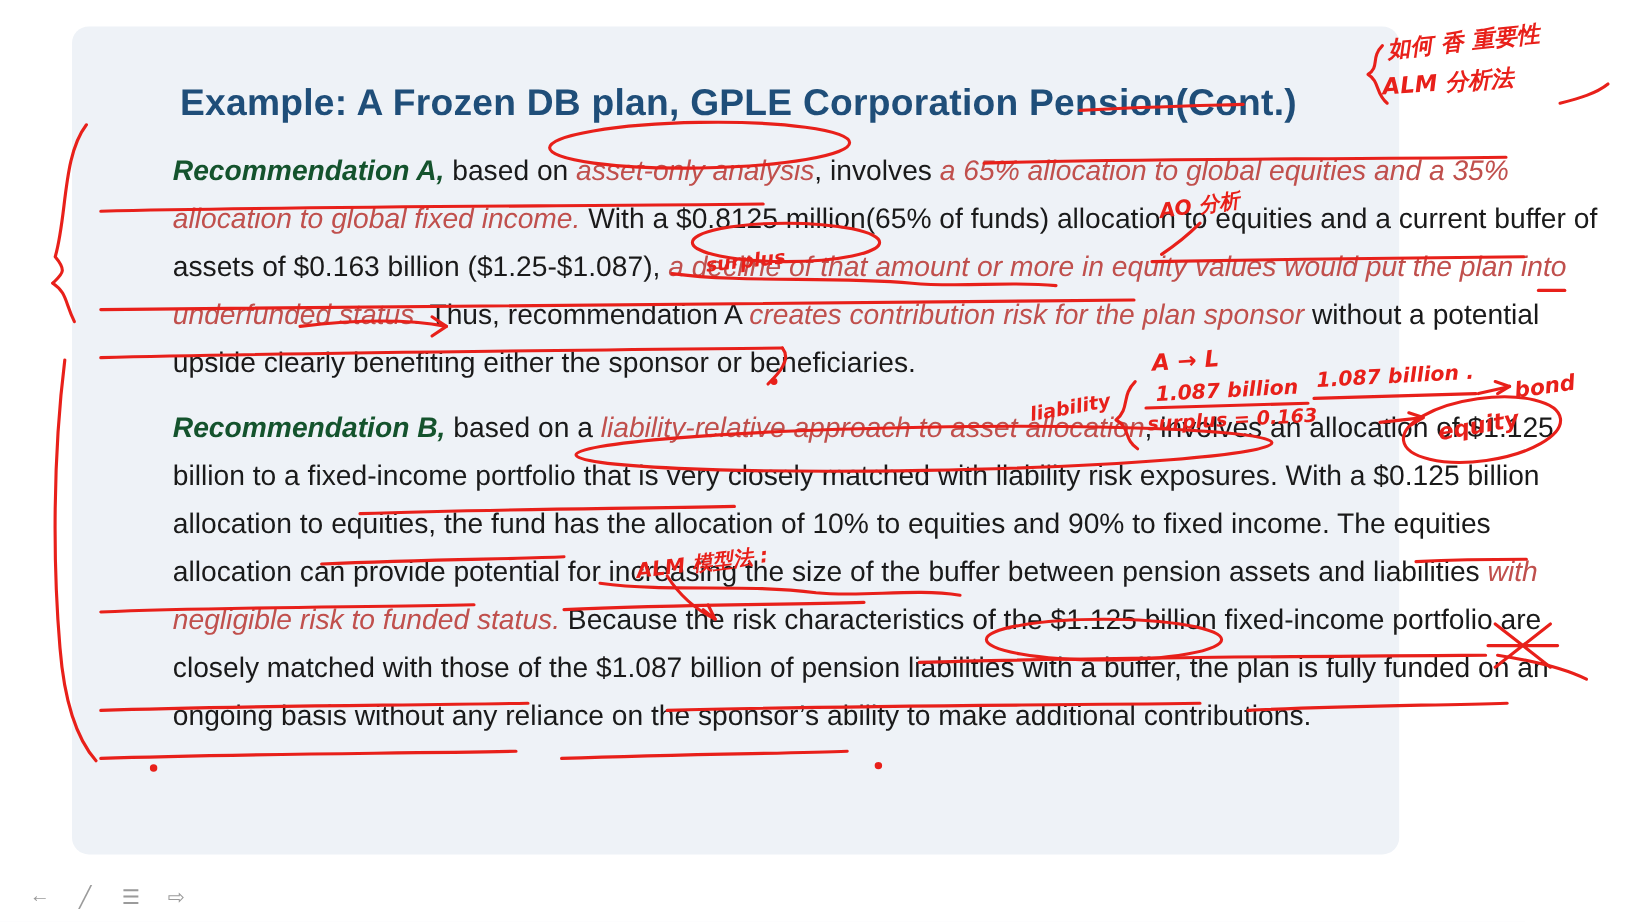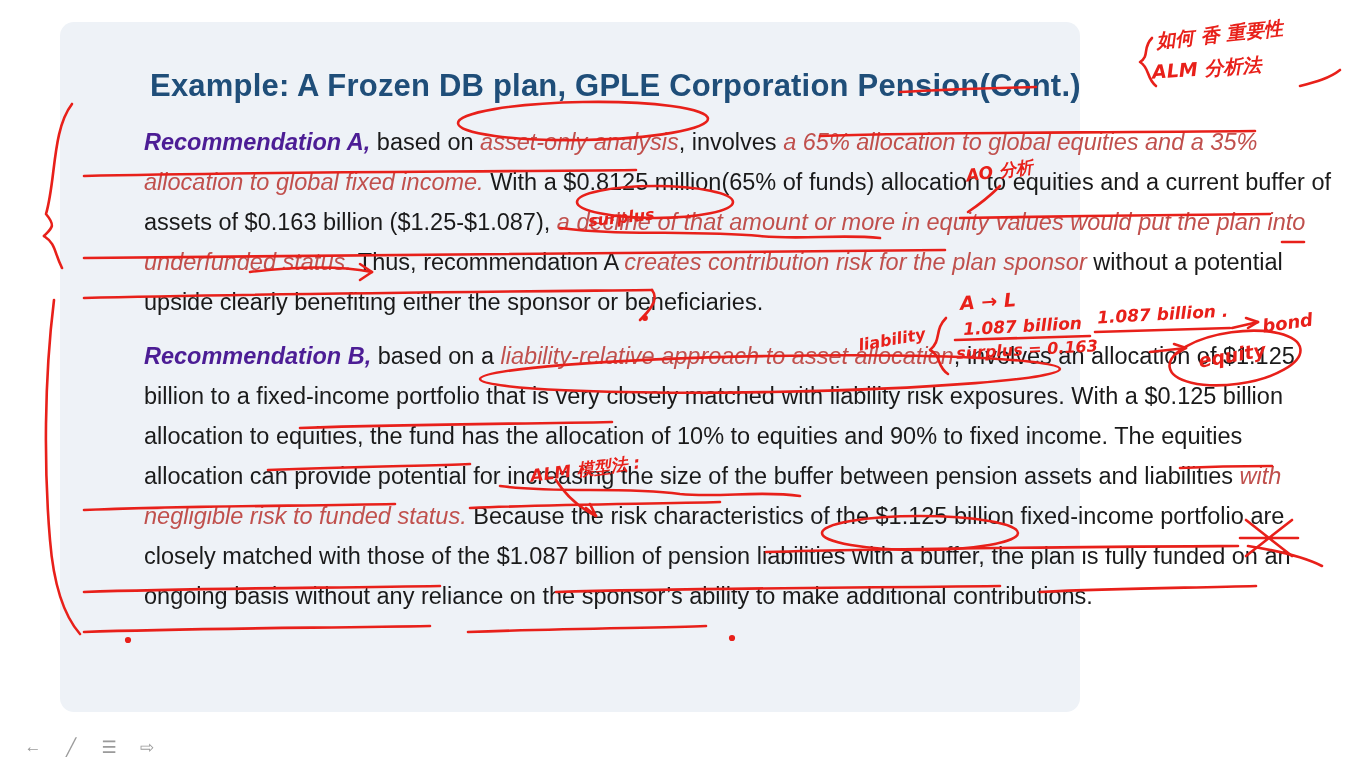--- a/index.html
+++ b/index.html
@@ -12,21 +12,21 @@
     width: 1366px;
     height: 768px;
     overflow: hidden;
     background: #ffffff;
     font-family: "Liberation Sans", sans-serif;
   }
   #slide {
     position: absolute;
     left: 60px;
     top: 22px;
-    width: 1020px;
+    width: 1106px;
     height: 690px;
     background: #eef2f7;
     border-radius: 14px;
   }
   #title {
     position: absolute;
     left: 90px;
     top: 46px;
     width: 1120px;
     font-size: 31px;
@@ -39,21 +39,21 @@
     position: absolute;
     left: 84px;
     top: 100px;
     width: 1200px;
     font-size: 23.5px;
     line-height: 40px;
     color: #1a1a1a;
   }
   .para { margin: 0 0 14px 0; }
   .lead {
-    color: #4c1d95;
+    color: #14532d;
     font-style: italic;
     font-weight: bold;
   }
   .em-red {
     color: #c0504d;
     font-style: italic;
     font-weight: normal;
   }
   
   #ink {

